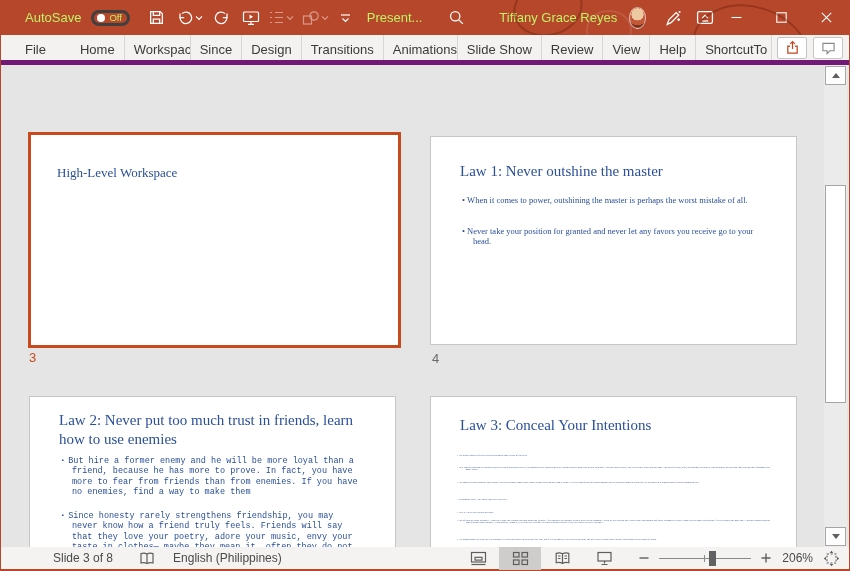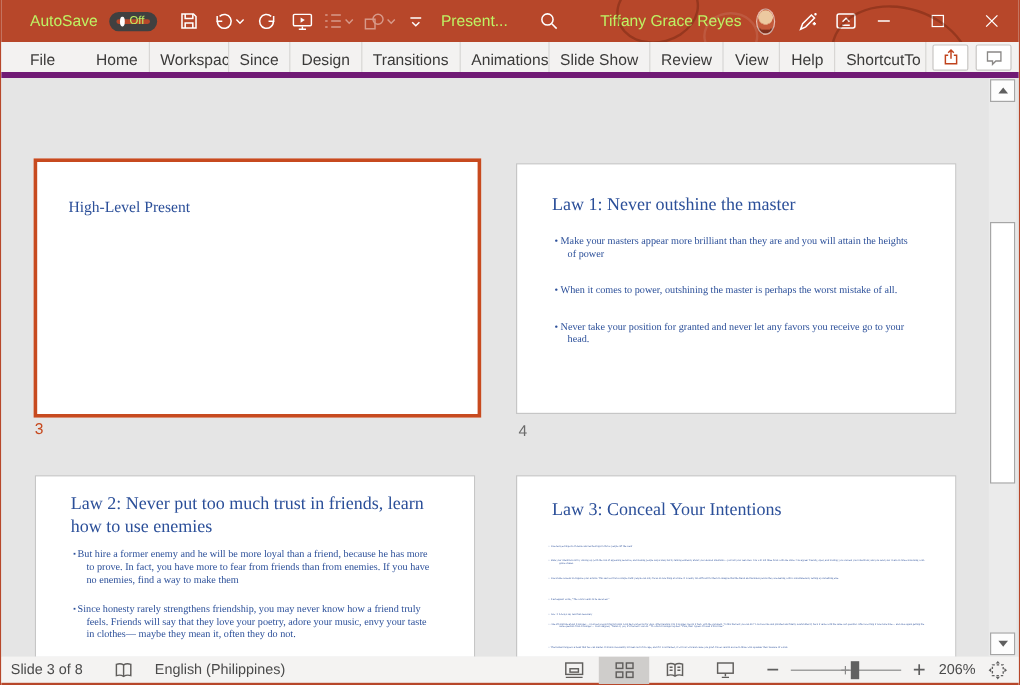--- a/index.html
+++ b/index.html
@@ -8,21 +8,21 @@
             border-left:1px solid #B7472A; border-right:1px solid #B7472A; }
 
   
   .titlebar { position:relative; height:35px; background:#B7472A; display:flex; align-items:center;
               padding-left:24px; color:#bef264; overflow:hidden; }
   .swirl { position:absolute; border:2px solid rgba(90,25,10,.35); border-radius:50%; pointer-events:none; }
   .sw1 { width:70px; height:56px; left:512px; top:-20px; transform:rotate(-15deg); }
   .sw2 { width:46px; height:40px; left:585px; top:10px; border-color:rgba(255,255,255,.10); }
   .sw3 { width:120px; height:90px; left:690px; top:6px; transform:rotate(18deg); }
   .tb-label { font-size:13px; }
-  .autosave-pill { margin-left:10px; width:40px; height:16px; border:6px solid #404040; border-radius:9px;
+  .autosave-pill { margin-left:10px; width:40px; height:16px; border:3px solid #404040; border-radius:9px;
                    display:flex; align-items:center; padding:0 5px 0 3px; gap:4px; cursor:pointer; }
   .autosave-knob { width:8px; height:8px; border-radius:50%; background:#fff; }
   .autosave-state { font-size:9.5px; }
   .tb-btn { margin-left:12px; width:20px; height:22px; display:flex; align-items:center; justify-content:center; cursor:pointer; }
   .tb-btn svg { stroke:#fff; fill:none; stroke-width:1.2; }
   .tb-btn.muted svg { opacity:.45; }
   .tb-chев { margin-left:1px; width:10px; }
   .doc-title { margin-left:14px; font-size:13px; white-space:nowrap; }
   .user-name { margin-left:34px; font-size:13px; white-space:nowrap; }
   .avatar { margin-left:12px; width:22px; height:22px; border-radius:50%;
@@ -47,39 +47,39 @@
   
   .canvas { position:relative; height:482px; background:#E5E5E5; overflow:hidden; }
   .slide-card { position:absolute; background:#fff; border:1px solid #C6C6C6; cursor:pointer; overflow:hidden; }
   .slide-card.sel { border:3px solid #C74A1F; }
   .slide-num { position:absolute; font-size:13px; color:#6A6A6A; }
   .slide-num.sel { color:#C74A1F; }
   .s-title { font-family:"Liberation Serif", serif; color:#2B4F99; }
   .bullets { font-family:"Liberation Serif", serif; color:#2B4F99; }
   .b1 { padding-left:11px; text-indent:-11px; }
   .b1::before { content:"\2022\00a0"; }
-  .b2 { padding-left:11px; text-indent:-11px; }
+  .b2 { padding-left:11px; text-indent:-11px;font-family:Liberation Mono, monospace; }
   .b2::before { content:"\25aa\00a0"; font-size:6px; vertical-align:1px; }
   .tiny { position:absolute; left:26px; width:990px; font-family:"Liberation Serif", serif; color:#2B4F99;
           font-size:7px; line-height:7.4px; transform:scale(0.32); transform-origin:0 0;
           padding-left:28px; text-indent:-28px; }
   .tiny::before { content:"\2022\00a0\00a0"; }
 
   
   .vscroll { position:absolute; right:2px; top:0; width:23px; height:482px; background:#EBEBEB; }
   .scr-btn { position:absolute; left:1px; width:21px; height:19px; background:#FDFDFD; border:1px solid #A6A6A6; 
              display:flex; align-items:center; justify-content:center; cursor:pointer; }
   .scr-thumb { position:absolute; left:1px; top:120px; width:21px; height:218px; background:#FFF; border:1px solid #A6A6A6; cursor:grab; }
   .tri-up { width:0; height:0; border-left:4px solid transparent; border-right:4px solid transparent; border-bottom:5px solid #5f5f5f; }
   .tri-dn { width:0; height:0; border-left:4px solid transparent; border-right:4px solid transparent; border-top:5px solid #5f5f5f; }
 
   
   .statusbar { height:24px; background:#F4F3F2; border-bottom:2px solid #B7472A; display:flex; align-items:center;
                font-size:12px; color:#4A4A4A; padding-left:8px; }
-  .st-item { white-space:nowrap; }
+  .st-item { white-space:nowrap;margin-left:44px; }
   .st-book { margin-left:26px; display:flex; cursor:pointer; }
   .st-lang { margin-left:18px; cursor:pointer; }
   .view-group { margin-left:auto; display:flex; height:24px; }
   .view-btn { width:42px; height:24px; display:flex; align-items:center; justify-content:center; cursor:pointer; }
   .view-btn.active { background:#CFCDCB; }
   .view-btn svg, .st-book svg { stroke:#605E5C; fill:none; stroke-width:1.2; }
   .zoom-group { display:flex; align-items:center; margin-left:10px; padding-right:8px; }
   .zbtn { width:18px; height:18px; display:flex; align-items:center; justify-content:center; cursor:pointer; }
   .zbtn svg { stroke:#5f5f5f; stroke-width:1.4; }
   .ztrack { position:relative; width:92px; height:16px; margin:0 6px; cursor:pointer; }
@@ -237,28 +237,27 @@
         <svg width="15" height="14" viewBox="0 0 16 15" fill="none" stroke="#8A8886" stroke-width="1.2">
             <path d="M2 2.5h12v8H9.5l-3 3v-3H2z"></path>
           </svg>
       </div>
     </div>
   </div>
 
   <div class="canvas">
 
     <div class="slide-card sel" style="left:27px; top:67px; width:373px; height:216px;">
-      <div class="s-title" style="padding:30px 0 0 26px; font-size:13px;">High-Level Present</div>
+      <div class="s-title" style="padding:30px 0 0 26px; font-size:13px;">High-Level Workspace</div>
     </div>
     <div class="slide-num sel" style="left:28px; top:285px;">3</div>
 
     <div class="slide-card" style="left:429px; top:71px; width:367px; height:209px;">
       <div class="s-title" style="padding:26px 20px 0 29px; font-size:15px;">Law 1: Never outshine the master</div>
       <div class="bullets" style="margin-top:15px; padding:0 38px 0 31px; font-size:8.5px; line-height:10.5px;">
-        <div class="b1" style="margin-bottom:20px">Make your masters appear more brilliant than they are and you will attain the heights of power</div>
         <div class="b1" style="margin-bottom:20px">When it comes to power, outshining the master is perhaps the worst mistake of all.</div>
         <div class="b1">Never take your position for granted and never let any favors you receive go to your head.</div>
       </div>
     </div>
     <div class="slide-num" style="left:431px; top:286px;">4</div>
 
     <div class="slide-card" style="left:28px; top:331px; width:367px; height:207px;">
       <div class="s-title" style="padding:14px 24px 0 29px; font-size:15px; line-height:19px;">Law 2: Never put too much trust in friends, learn how to use enemies</div>
       <div class="bullets" style="margin-top:7px; padding:0 34px 0 31px; font-size:8.5px; line-height:10.3px;">
         <div class="b2" style="margin-bottom:14px">But hire a former enemy and he will be more loyal than a friend, because he has more to prove. In fact, you have more to fear from friends than from enemies. If you have no enemies, find a way to make them</div>

